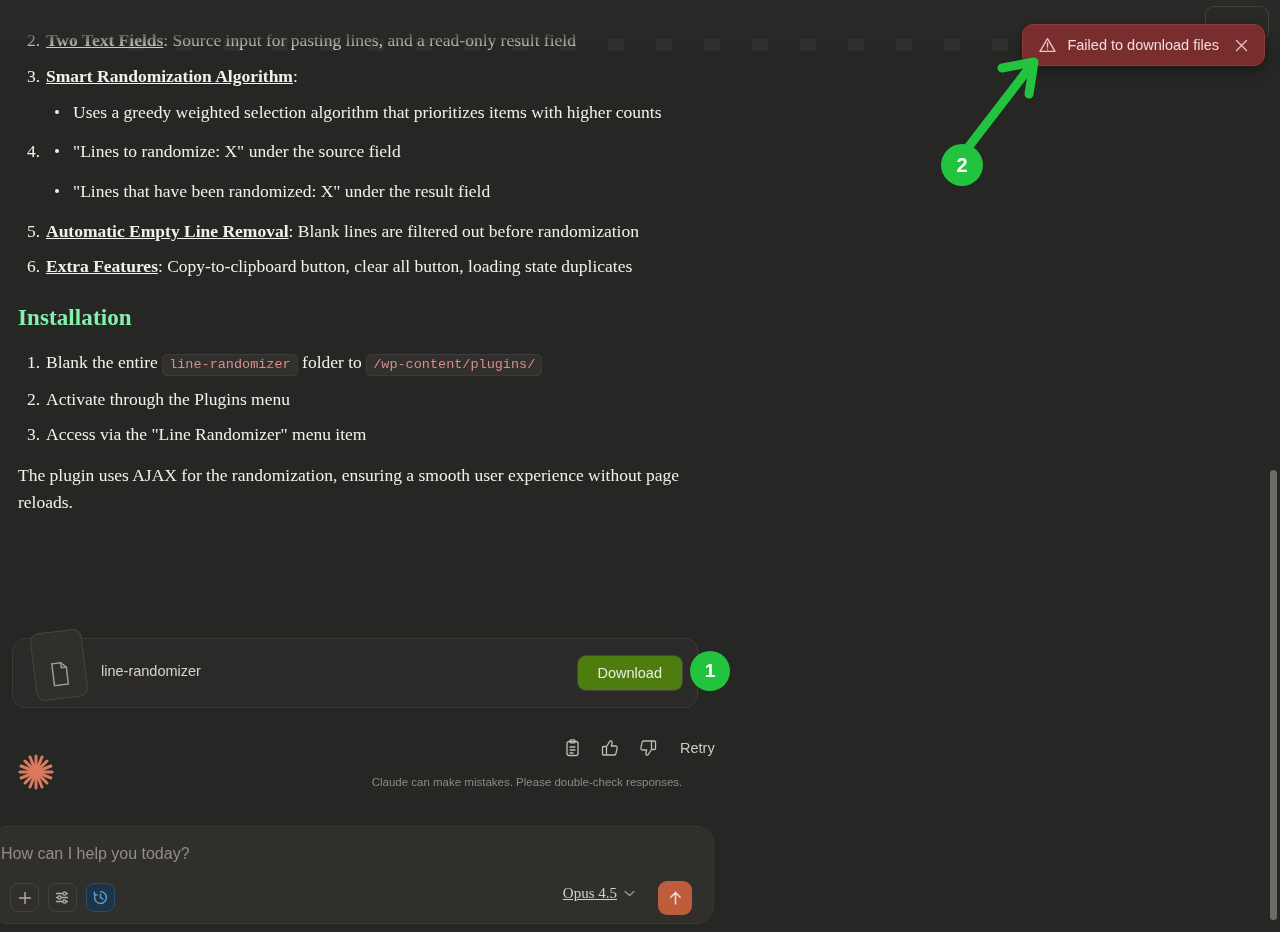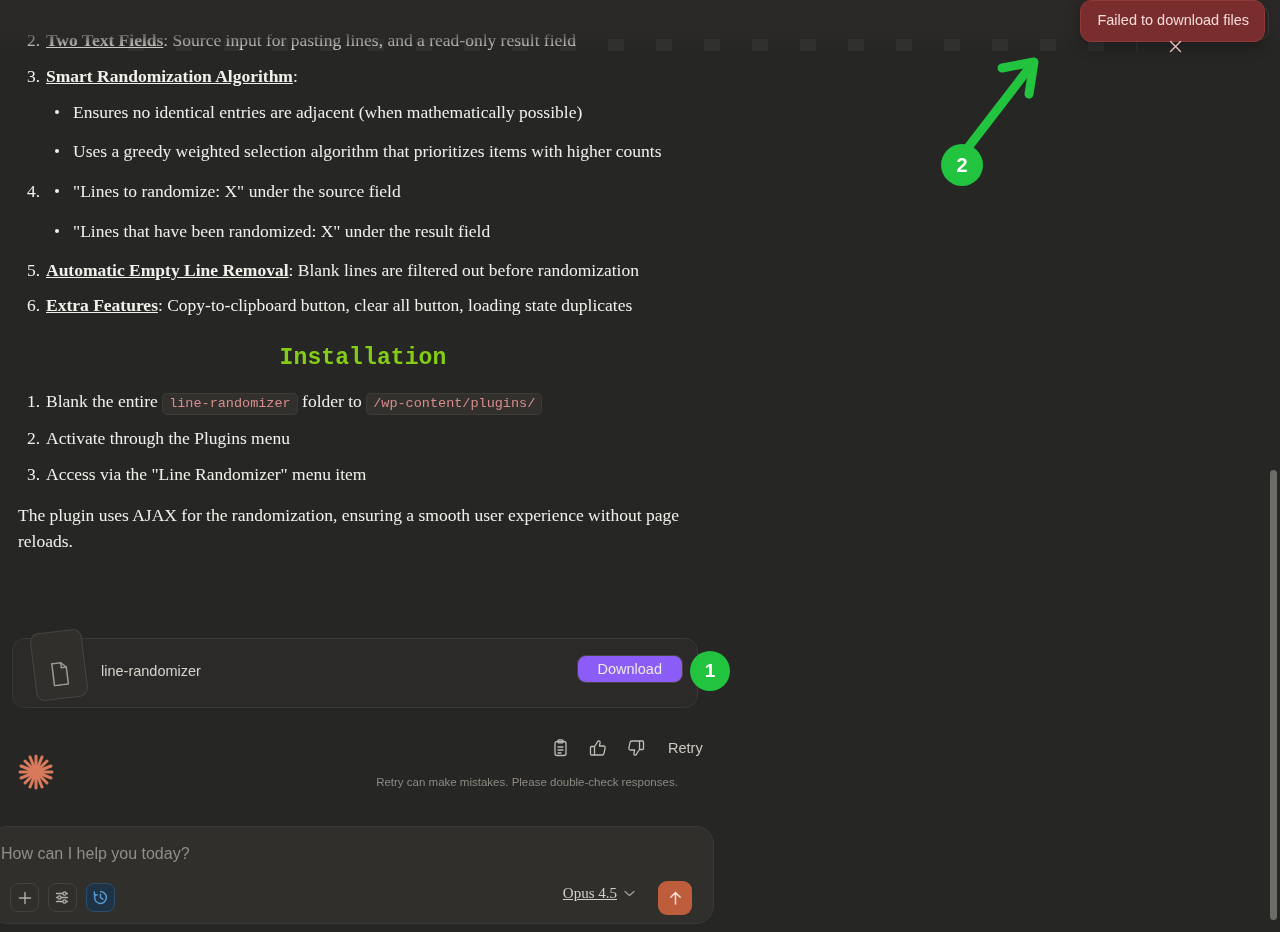--- a/index.html
+++ b/index.html
@@ -56,27 +56,26 @@
   ul.inner > li::before {
     content: "";
     position: absolute;
     left: 9px; top: 11px;
     width: 4px; height: 4px;
     border-radius: 50%;
     background: #f2f0ea;
   }
 
   h2.section-heading {
-    font-family: Liberation Mono, monospace;
+    font-family: Liberation Serif, serif;
     font-weight: bold;
     font-size: 23px;
-    color: #84cc16;
+    color: #86efac;
     margin: 22px 0 13px 0;
     letter-spacing: .1px;
-    text-align: center;
   }
 
   p.para {
     margin: 15px 0 12px 0;
     line-height: 1.52;
   }
 
   code.inline {
     font-family: "Liberation Mono", monospace;
     font-size: 13.5px;
@@ -134,36 +133,36 @@
   .file-name {
     position: absolute;
     left: 88px; top: 24px;
     font-family: "Liberation Sans", sans-serif;
     font-size: 14.5px;
     color: #d6d3cb;
   }
   .dl-btn {
     position: absolute;
     right: 14px; top: 16px;
-    height: 28px;
+    height: 36px;
     padding: 0 20px;
     display: flex; align-items: center;
     border: 1px solid #46443f;
     border-radius: 9px;
-    background: #8b5cf6;
+    background: #4d7c0f;
     color: #eceae4;
     font-family: "Liberation Sans", sans-serif;
     font-size: 14.5px;
     cursor: pointer;
   }
 
   
   .action-bar {
     position: absolute;
-    left: 548px; top: 736px;
+    left: 560px; top: 736px;
     display: flex; align-items: center; gap: 14px;
   }
   .act-icon {
     width: 24px; height: 24px;
     display: flex; align-items: center; justify-content: center;
     cursor: pointer;
   }
   .retry-btn {
     font-family: "Liberation Sans", sans-serif;
     font-size: 14.5px;
@@ -243,30 +242,29 @@
   .ghost-btn {
     position: absolute;
     right: 11px; top: 6px;
     width: 64px; height: 34px;
     border: 1px solid #44423d;
     border-radius: 9px;
     z-index: 38;
   }
   .toast {
     position: absolute;
-    right: 15px; top: 0;
+    right: 15px; top: 24px;
     height: 42px;
     display: flex; align-items: center; gap: 11px;
     padding: 0 15px 0 16px;
     background: #7a2d2d;
     border: 1px solid #8e3a38;
     border-radius: 11px;
     z-index: 40;
     box-shadow: 0 4px 14px rgba(0,0,0,.35);
-    flex-direction: column;
   }
   .toast-text {
     font-family: "Liberation Sans", sans-serif;
     font-size: 14.5px;
     color: #f4dada;
     white-space: nowrap;
   }
   .toast-close { cursor: pointer; display:flex; margin-left: 4px; }
 
   
@@ -323,21 +321,20 @@
           <span class="b">Two Text Fields</span><span>: Source input for pasting lines, and a read-only result field</span>
         </span>
       </li>
 
       <li>
         <span class="num">3.</span>
         <span class="txt">
           <span class="b">Smart Randomization Algorithm</span><span>:</span>
         </span>
         <ul class="inner">
-          <li>Ensures no identical entries are adjacent (when mathematically possible)</li>
           <li>Uses a greedy weighted selection algorithm that prioritizes items with higher counts</li>
         </ul>
       </li>
 
       <li>
         <span class="num">4.</span>
         <ul class="inner">
           <li>"Lines to randomize: X" under the source field</li>
           <li>"Lines that have been randomized: X" under the result field</li>
         </ul>
@@ -407,21 +404,21 @@
     </div>
     <div class="act-icon">
       <svg width="18" height="18" viewBox="0 0 18 18" fill="none" stroke="#bfbcb4" stroke-width="1.3" stroke-linejoin="round">
         <path d="M12.5 2v8.5l-3.7 5.6c-1.3.3-2.1-.5-1.9-1.8L7.6 11H3.4c-1 0-1.7-.9-1.5-1.9l1.1-5.4C3.15 2.8 3.9 2 4.9 2h7.6z"></path>
         <path d="M12.5 10.5h3.1c.5 0 .9-.4.9-.9V2.9c0-.5-.4-.9-.9-.9h-3.1"></path>
       </svg>
     </div>
     <div class="retry-btn">Retry</div>
   </div>
 
-  <div class="disclaimer">Retry can make mistakes. Please double-check responses.</div>
+  <div class="disclaimer">Claude can make mistakes. Please double-check responses.</div>
 
   <div class="claude-logo">
     <svg width="48" height="48" viewBox="0 0 48 48">
       <g stroke="#d97a5c" stroke-width="3" stroke-linecap="round">
         <line x1="24" y1="24" x2="24" y2="8"></line>
         <line x1="24" y1="24" x2="24" y2="40"></line>
         <line x1="24" y1="24" x2="8" y2="24"></line>
         <line x1="24" y1="24" x2="40" y2="24"></line>
         <line x1="24" y1="24" x2="13" y2="13"></line>
         <line x1="24" y1="24" x2="35" y2="35"></line>

